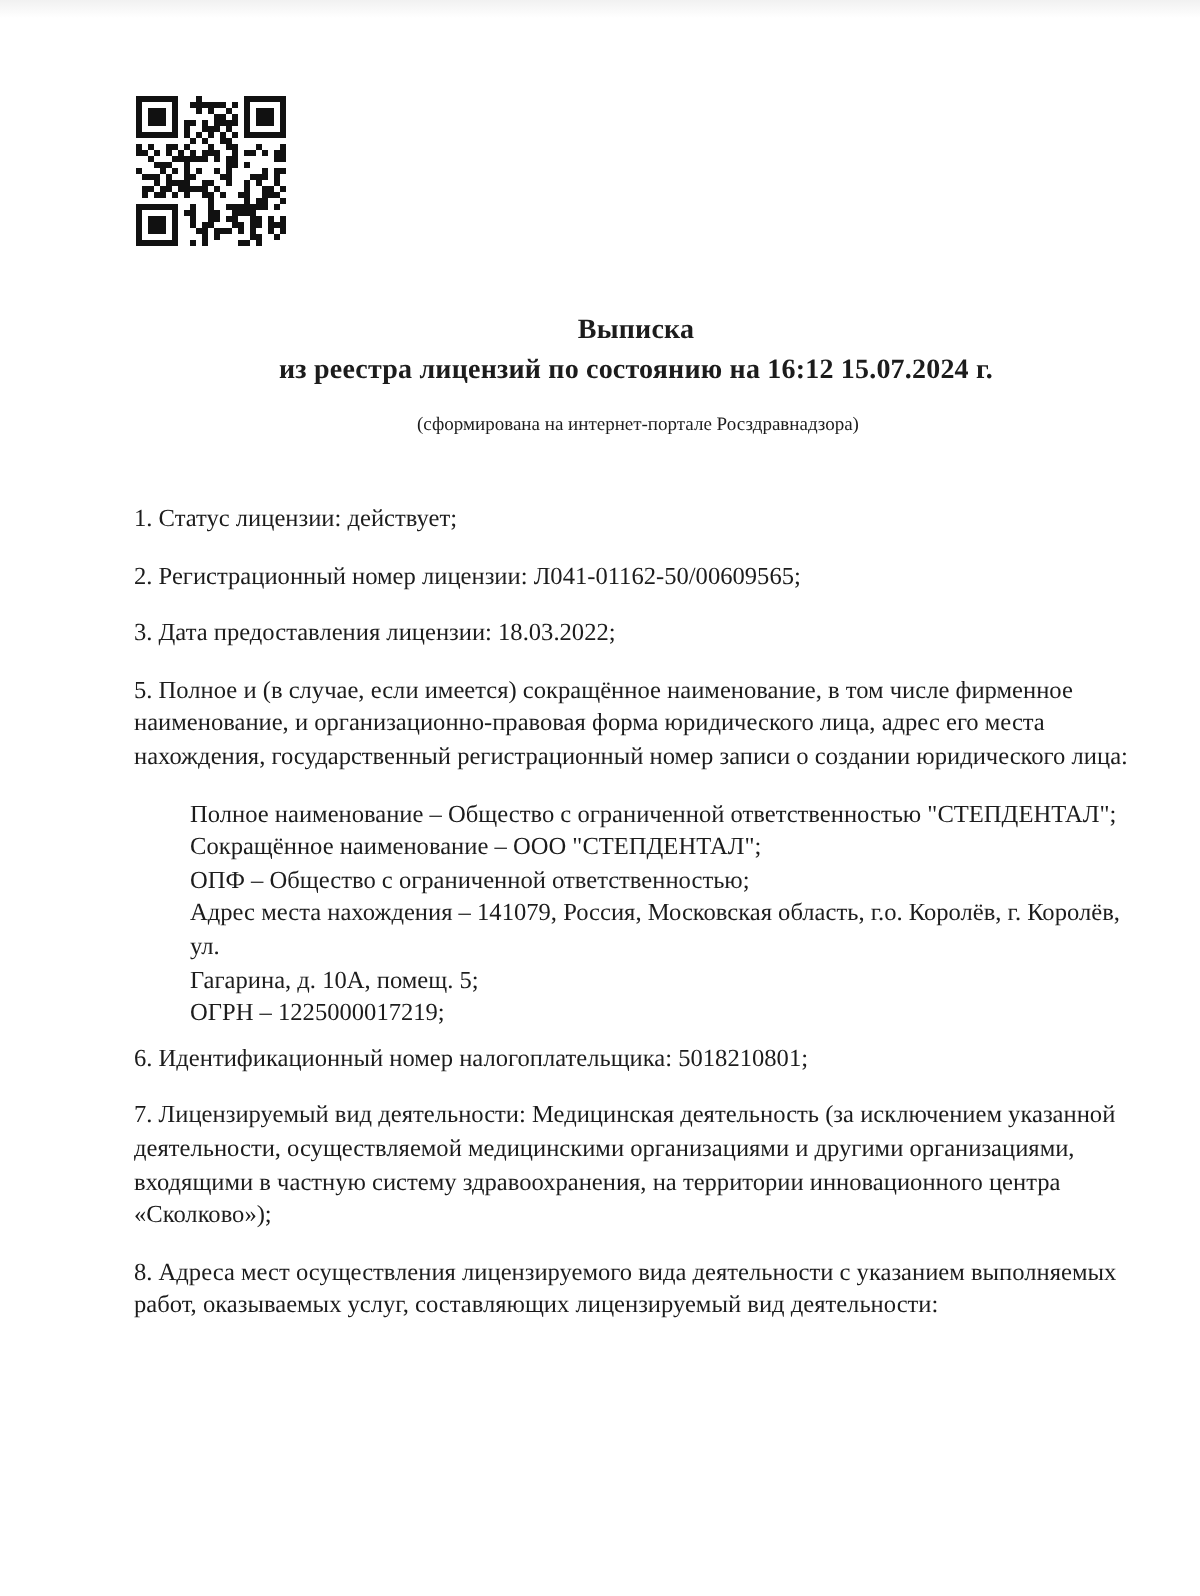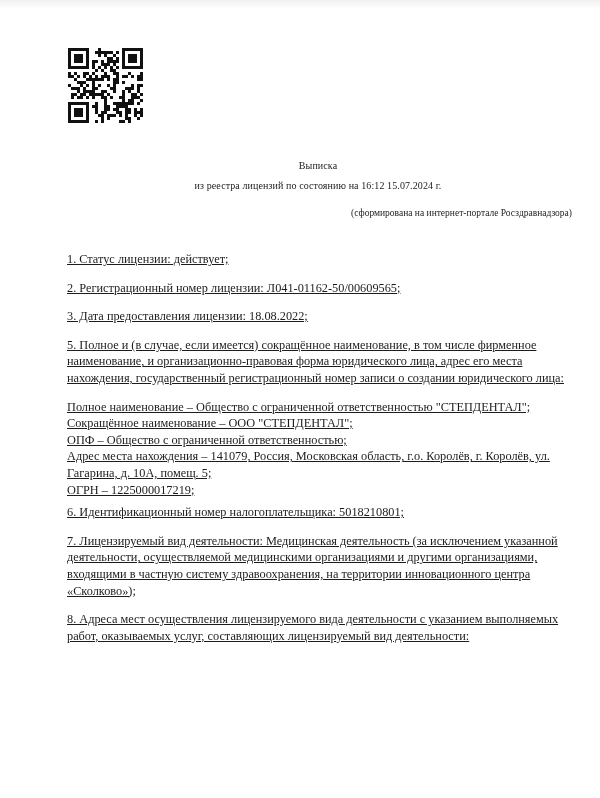--- a/index.html
+++ b/index.html
@@ -17,43 +17,42 @@
   }
   .qr {
     position: absolute;
     left: 68px; top: 48px;
     width: 75px; height: 75px;
   }
   .title {
     position: absolute;
     left: 48px; top: 156px; width: 540px;
     text-align: center;
-    font-size: 10px; font-weight: 400;
+    font-size: 14px; font-weight: 700;
     line-height: 20px;
     letter-spacing: 0.1px;
   }
   .note {
     position: absolute;
     left: 66px; top: 207px; width: 506px;
-    text-align: right;
+    text-align: center;
     font-size: 9.5px;
     line-height: 12px;
   }
   .content {
     position: absolute;
     left: 67px; top: 251px; width: 510px;
     font-size: 12.3px;
     line-height: 16.6px;
   }
   .content p {
     margin: 0 0 12px 0;
     white-space: pre-line;
-    text-decoration: underline;
-  }
-  .content p.tight { margin-bottom: 6px; }
+  }
+  .content p.tight { margin-bottom: 6px; margin-left: 28px; }
 </style>
 </head>
 <body>
 
 <div class="page">
 
   <div class="qr">
     <svg width="75" height="75" viewBox="0 0 75 75" fill="#111111" xmlns="http://www.w3.org/2000/svg">
         <rect x="30" y="0" width="3" height="3"></rect>
         <rect x="27" y="3" width="3" height="3"></rect>
@@ -276,21 +275,21 @@
   <div class="title">
     <span>Выписка</span><br>
     <span>из реестра лицензий по состоянию на 16:12 15.07.2024 г.</span>
   </div>
 
   <div class="note">(сформирована на интернет-портале Росздравнадзора)</div>
 
   <div class="content">
     <p>1. Статус лицензии: действует;</p>
     <p>2. Регистрационный номер лицензии: Л041-01162-50/00609565;</p>
-    <p>3. Дата предоставления лицензии: 18.08.2022;</p>
+    <p>3. Дата предоставления лицензии: 18.03.2022;</p>
     <p>5. Полное и (в случае, если имеется) сокращённое наименование, в том числе фирменное наименование, и организационно-правовая форма юридического лица, адрес его места нахождения, государственный регистрационный номер записи о создании юридического лица:</p>
     <p class="tight">Полное наименование – Общество с ограниченной ответственностью "СТЕПДЕНТАЛ";
 Сокращённое наименование – ООО "СТЕПДЕНТАЛ";
 ОПФ – Общество с ограниченной ответственностью;
 Адрес места нахождения – 141079, Россия, Московская область, г.о. Королёв, г. Королёв, ул.
 Гагарина, д. 10А, помещ. 5;
 ОГРН – 1225000017219;</p>
     <p>6. Идентификационный номер налогоплательщика: 5018210801;</p>
     <p>7. Лицензируемый вид деятельности: Медицинская деятельность (за исключением указанной деятельности, осуществляемой медицинскими организациями и другими организациями, входящими в частную систему здравоохранения, на территории инновационного центра «Сколково»);</p>
     <p>8. Адреса мест осуществления лицензируемого вида деятельности с указанием выполняемых работ, оказываемых услуг, составляющих лицензируемый вид деятельности:</p>

